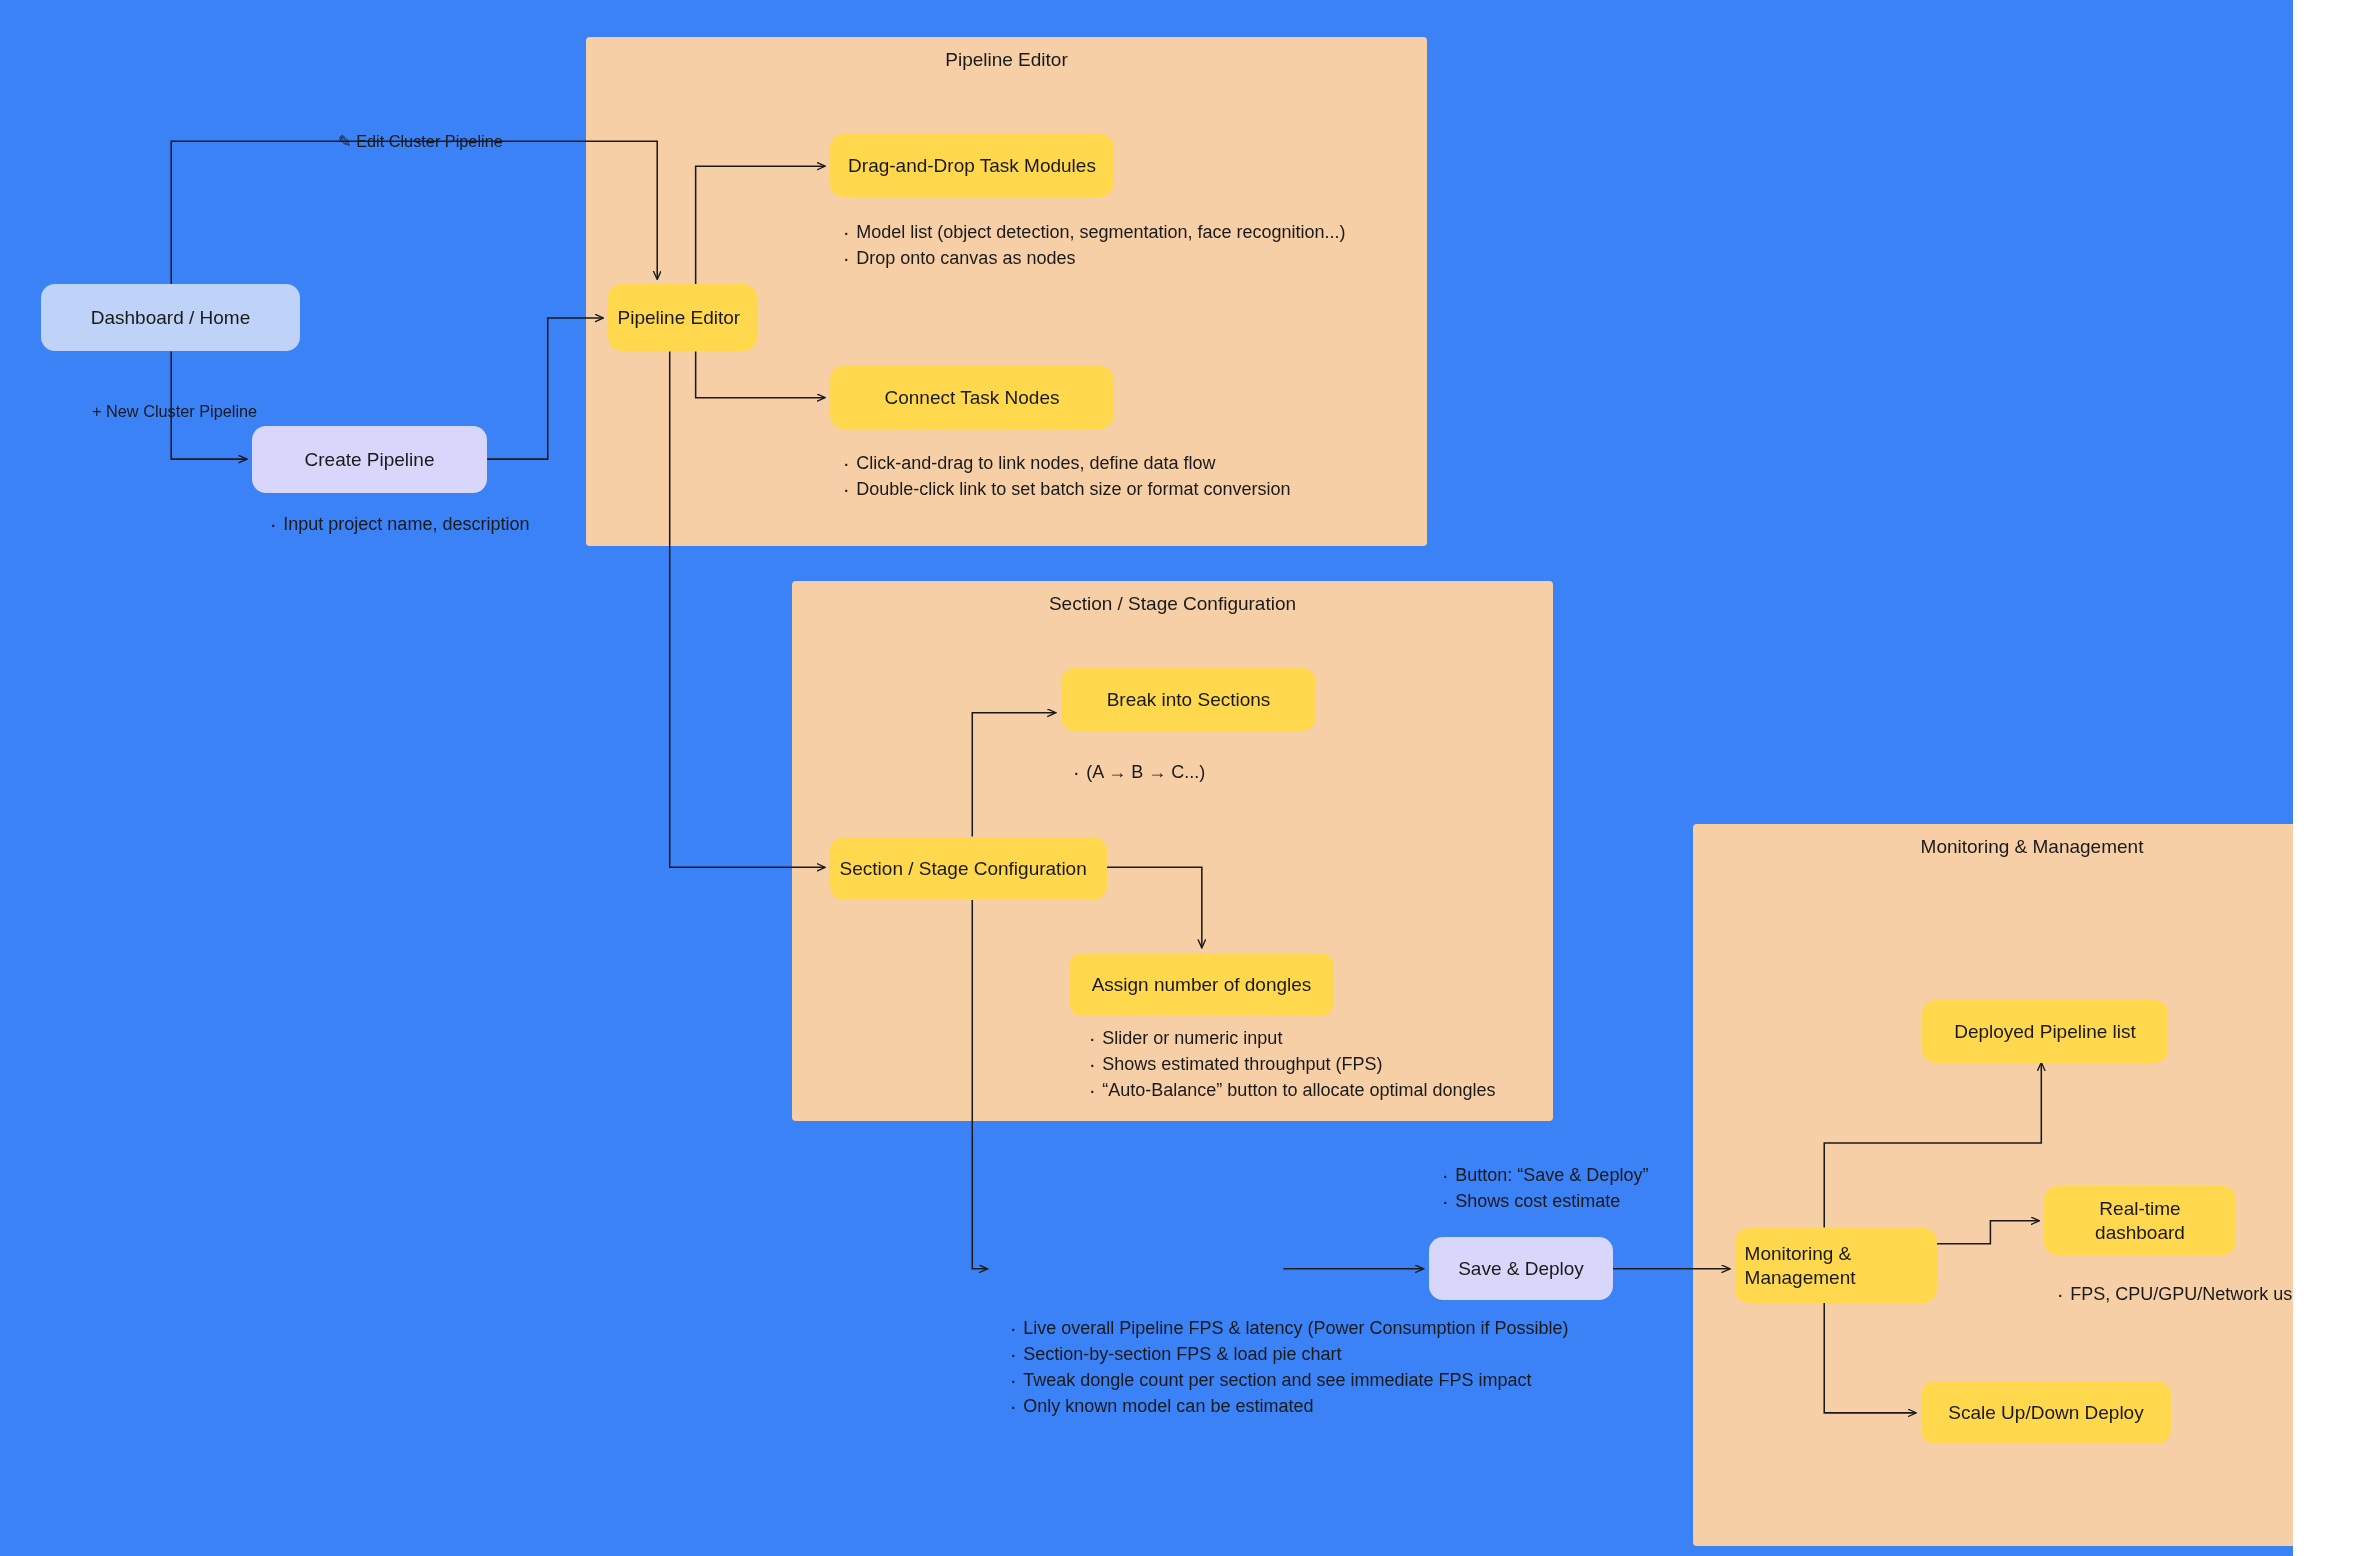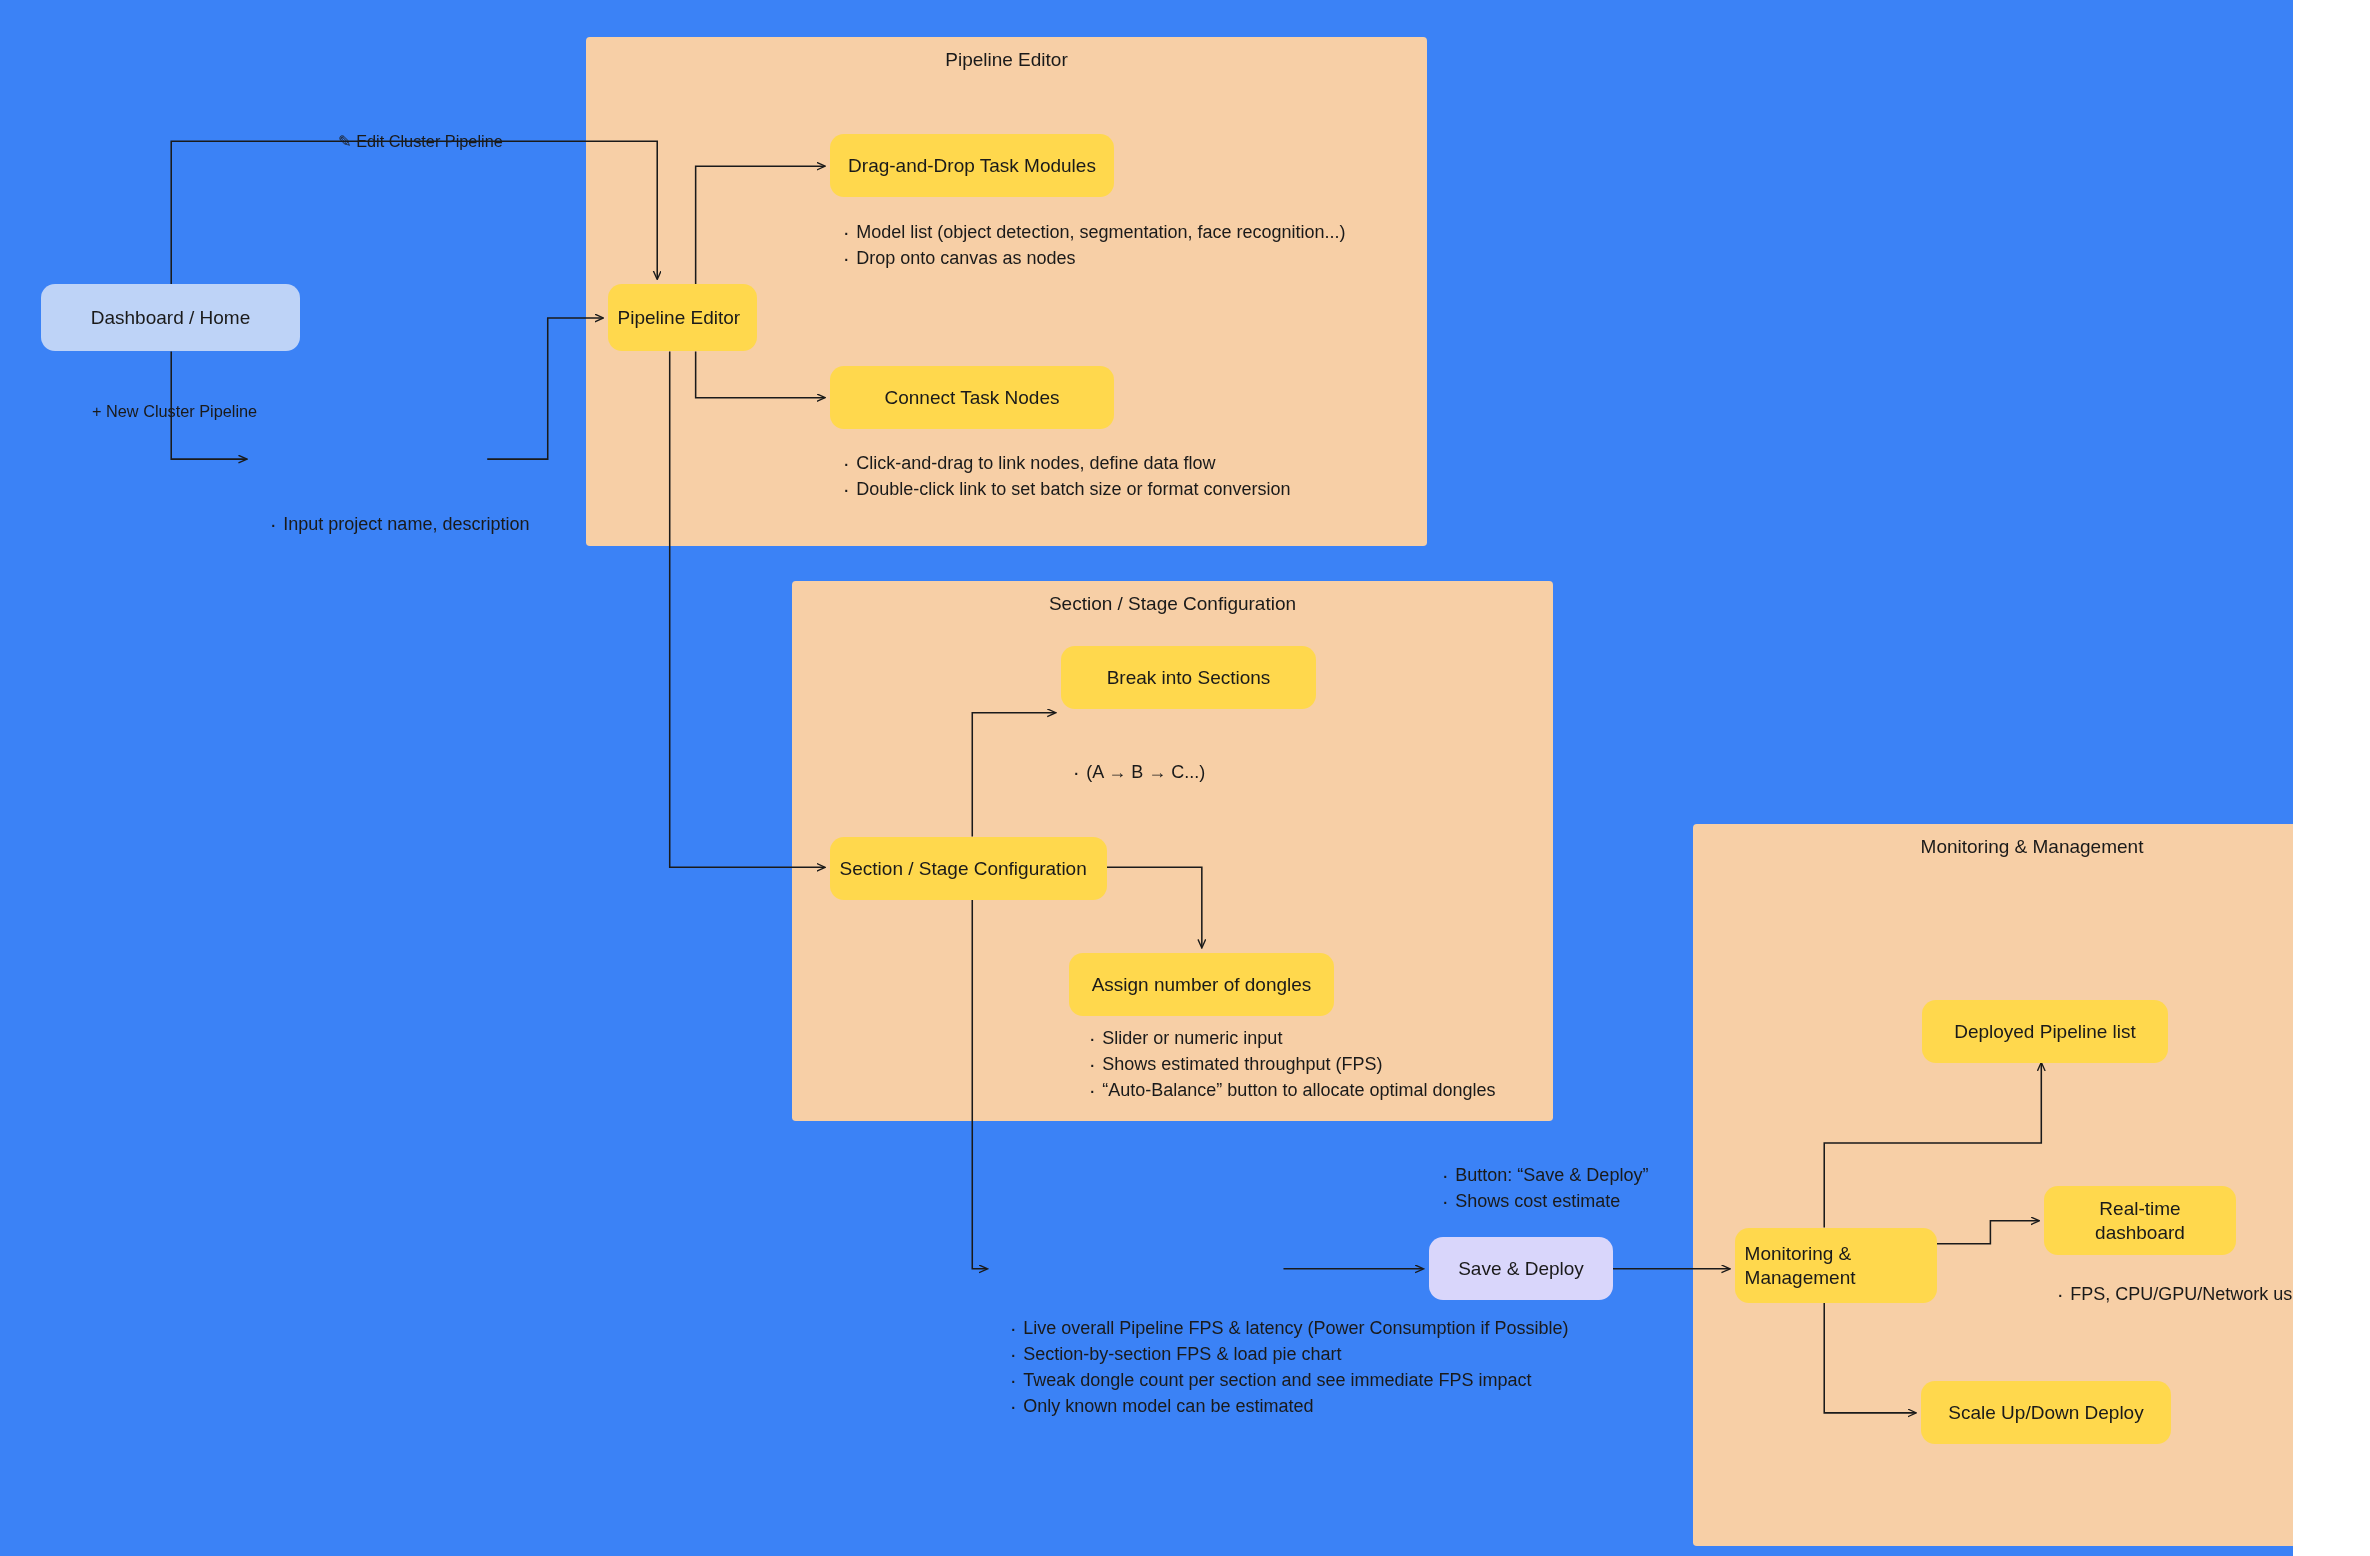--- a/index.html
+++ b/index.html
@@ -137,33 +137,36 @@
 
       <path d="M2016,1295 L2072,1295 L2072,1271 L2122,1271"></path>
 
       <path d="M1899,1356 L1899,1471 L1994,1471"></path>
     </g>
   </svg>
 
   <div class="node blue" id="n-dashboard-home" style="left: 41px; top: 284px; width: 259px; height: 67px;">
       <span>Dashboard / Home</span>
     </div>
+  <div class="node purple" id="n-create-pipeline" style="left: 252px; top: 426px; width: 235px; height: 67px;">
+      <span>Create Pipeline</span>
+    </div>
   <div class="node yellow left" id="n-pipeline-editor" style="left: 608px; top: 284px; width: 149px; height: 67px;">
       <span>Pipeline Editor</span>
     </div>
   <div class="node yellow" id="n-drag-drop" style="left: 830px; top: 134px; width: 284px; height: 63px;">
       <span>Drag-and-Drop Task Modules</span>
     </div>
   <div class="node yellow" id="n-connect-nodes" style="left: 830px; top: 366px; width: 284px; height: 63px;">
       <span>Connect Task Nodes</span>
     </div>
   <div class="node yellow left" id="n-section-stage" style="left: 830px; top: 837px; width: 277px; height: 63px;">
       <span>Section / Stage Configuration</span>
     </div>
-  <div class="node yellow" id="n-break-sections" style="left: 1061px; top: 646px; width: 255px; height: 63px; text-align: right;">
+  <div class="node yellow" id="n-break-sections" style="left: 1061px; top: 668px; width: 255px; height: 63px; text-align: right;">
       <span>Break into Sections</span>
     </div>
   <div class="node yellow" id="n-assign-dongles" style="left: 1069px; top: 953px; width: 265px; height: 63px;">
       <span>Assign number of dongles</span>
     </div>
   <div class="node purple" id="n-save-deploy" style="left: 1429px; top: 1237px; width: 184px; height: 63px;">
       <span>Save &amp; Deploy</span>
     </div>
   <div class="node yellow left" id="n-monitoring" style="left: 1735px; top: 1228px; width: 202px; height: 75px;">
       <span>Monitoring &amp; Management</span>

